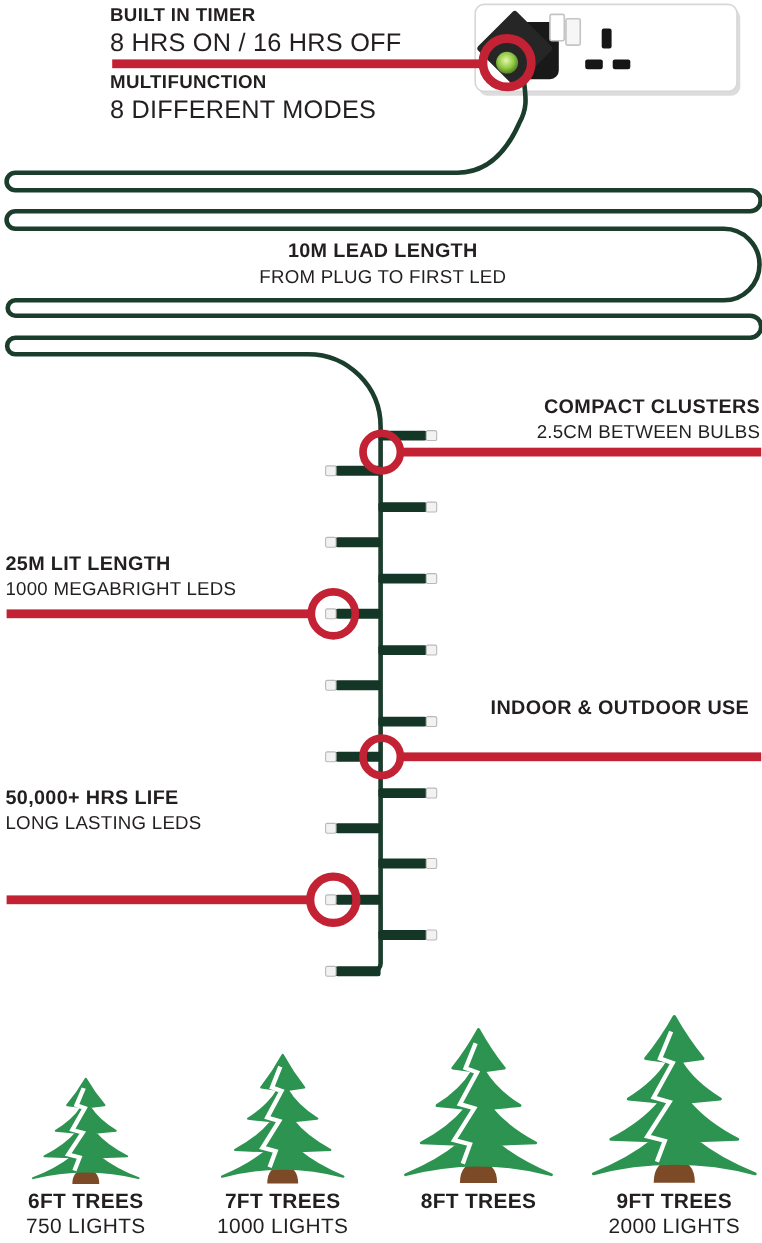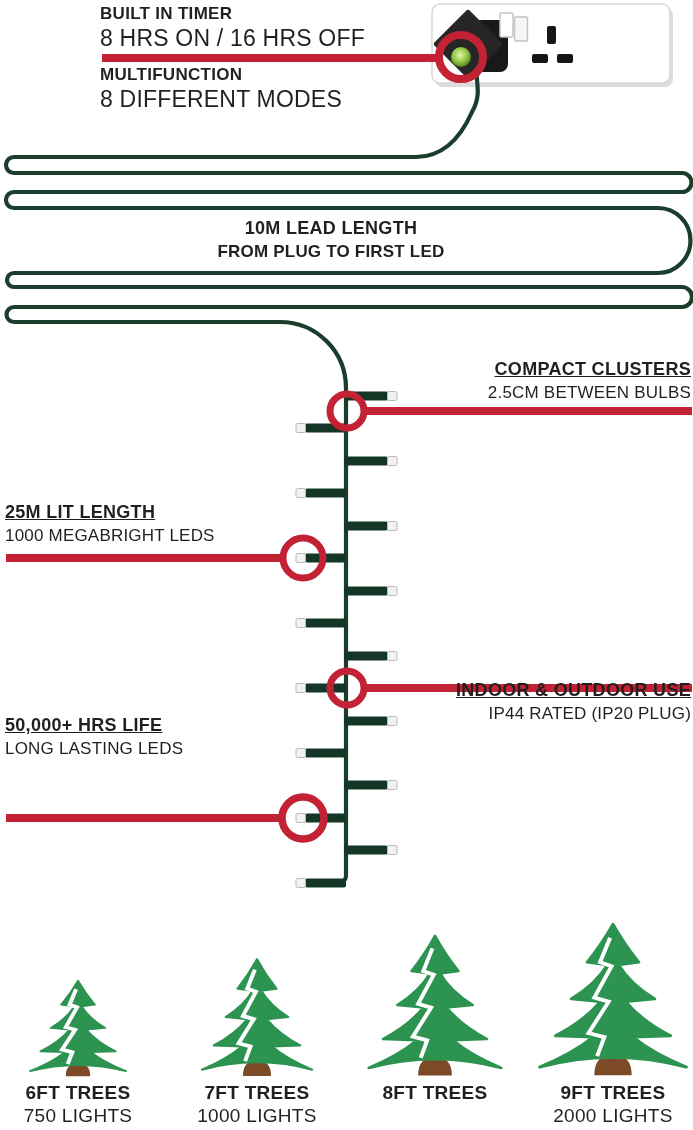--- a/index.html
+++ b/index.html
@@ -6,26 +6,26 @@
     --red:#c32134; --wire:#1b3d2c; --bulb:#143626; --tip:#f2f2f2; --tipb:#b9b9b9;
     --tree:#2c9350; --trunk:#7c4a27; --text:#231f20;
   }
   html,body{margin:0;padding:0;background:#fff;}
   .stage{position:relative;width:693px;height:1130px;background:#ffffff;overflow:hidden;
          font-family:"Liberation Sans",sans-serif;color:var(--text);border-radius:19px;}
   svg.art{position:absolute;left:0;top:0;width:693px;height:1130px;}
   .abs{position:absolute;}
   .co-title{font-weight:700;font-size:17px;line-height:24px;letter-spacing:.3px;}
   .co-sub{font-size:23px;line-height:24px;letter-spacing:.2px;}
-  .big .co-title{font-size:18px;line-height:23px;text-decoration:underline;}
+  .big .co-title{font-size:18px;line-height:23px;}
   .big .co-sub{font-size:17px;line-height:23px;}
   .right-al{text-align:right;}
   .center-al{text-align:center;}
   .lead .co-title{font-size:18px;line-height:24px;}
-  .lead .co-sub{font-size:17px;line-height:24px;font-weight:bold;}
+  .lead .co-sub{font-size:17px;line-height:24px;}
   .tree-label{text-align:center;width:170px;}
   .tree-size{font-weight:700;font-size:19px;line-height:23px;letter-spacing:.3px;}
   .tree-lights{font-size:19px;line-height:23px;letter-spacing:.3px;}
 </style>
 </head>
 <body>
 
 <div class="stage">
 
   <svg class="art" viewBox="0 0 693 1130">
@@ -136,38 +136,37 @@
   <div class="abs" style="left:100px;top:2px;">
     <div class="co-title">BUILT IN TIMER</div>
     <div class="co-sub">8 HRS ON / 16 HRS OFF</div>
   </div>
 
   <div class="abs" style="left:100px;top:63px;">
     <div class="co-title">MULTIFUNCTION</div>
     <div class="co-sub">8 DIFFERENT MODES</div>
   </div>
 
-  <div class="abs center-al lead" style="left:156px;top:216px;width:350px;">
+  <div class="abs center-al lead" style="left:173px;top:216px;width:350px;">
     <div class="co-title">10M LEAD LENGTH</div>
     <div class="co-sub">FROM PLUG TO FIRST LED</div>
   </div>
 
   <div class="abs right-al big" style="right:2px;top:358px;width:320px;">
     <div class="co-title">COMPACT CLUSTERS</div>
     <div class="co-sub">2.5CM BETWEEN BULBS</div>
   </div>
 
   <div class="abs big" style="left:5px;top:501px;">
     <div class="co-title">25M LIT LENGTH</div>
     <div class="co-sub">1000 MEGABRIGHT LEDS</div>
   </div>
 
-  <div class="abs right-al big" style="right:2px;top:632px;width:340px;margin-top:47px;">
+  <div class="abs right-al big" style="right:12px;top:632px;width:340px;">
     <div class="co-title">INDOOR &amp; OUTDOOR USE</div>
-    <div class="co-sub">IP44 RATED (IP20 PLUG)</div>
   </div>
 
   <div class="abs big" style="left:5px;top:714px;">
     <div class="co-title">50,000+ HRS LIFE</div>
     <div class="co-sub">LONG LASTING LEDS</div>
   </div>
 
   <div class="abs tree-label" style="left:-7px;top:1081px;">
     <div class="tree-size">6FT TREES</div>
     <div class="tree-lights">750 LIGHTS</div>

